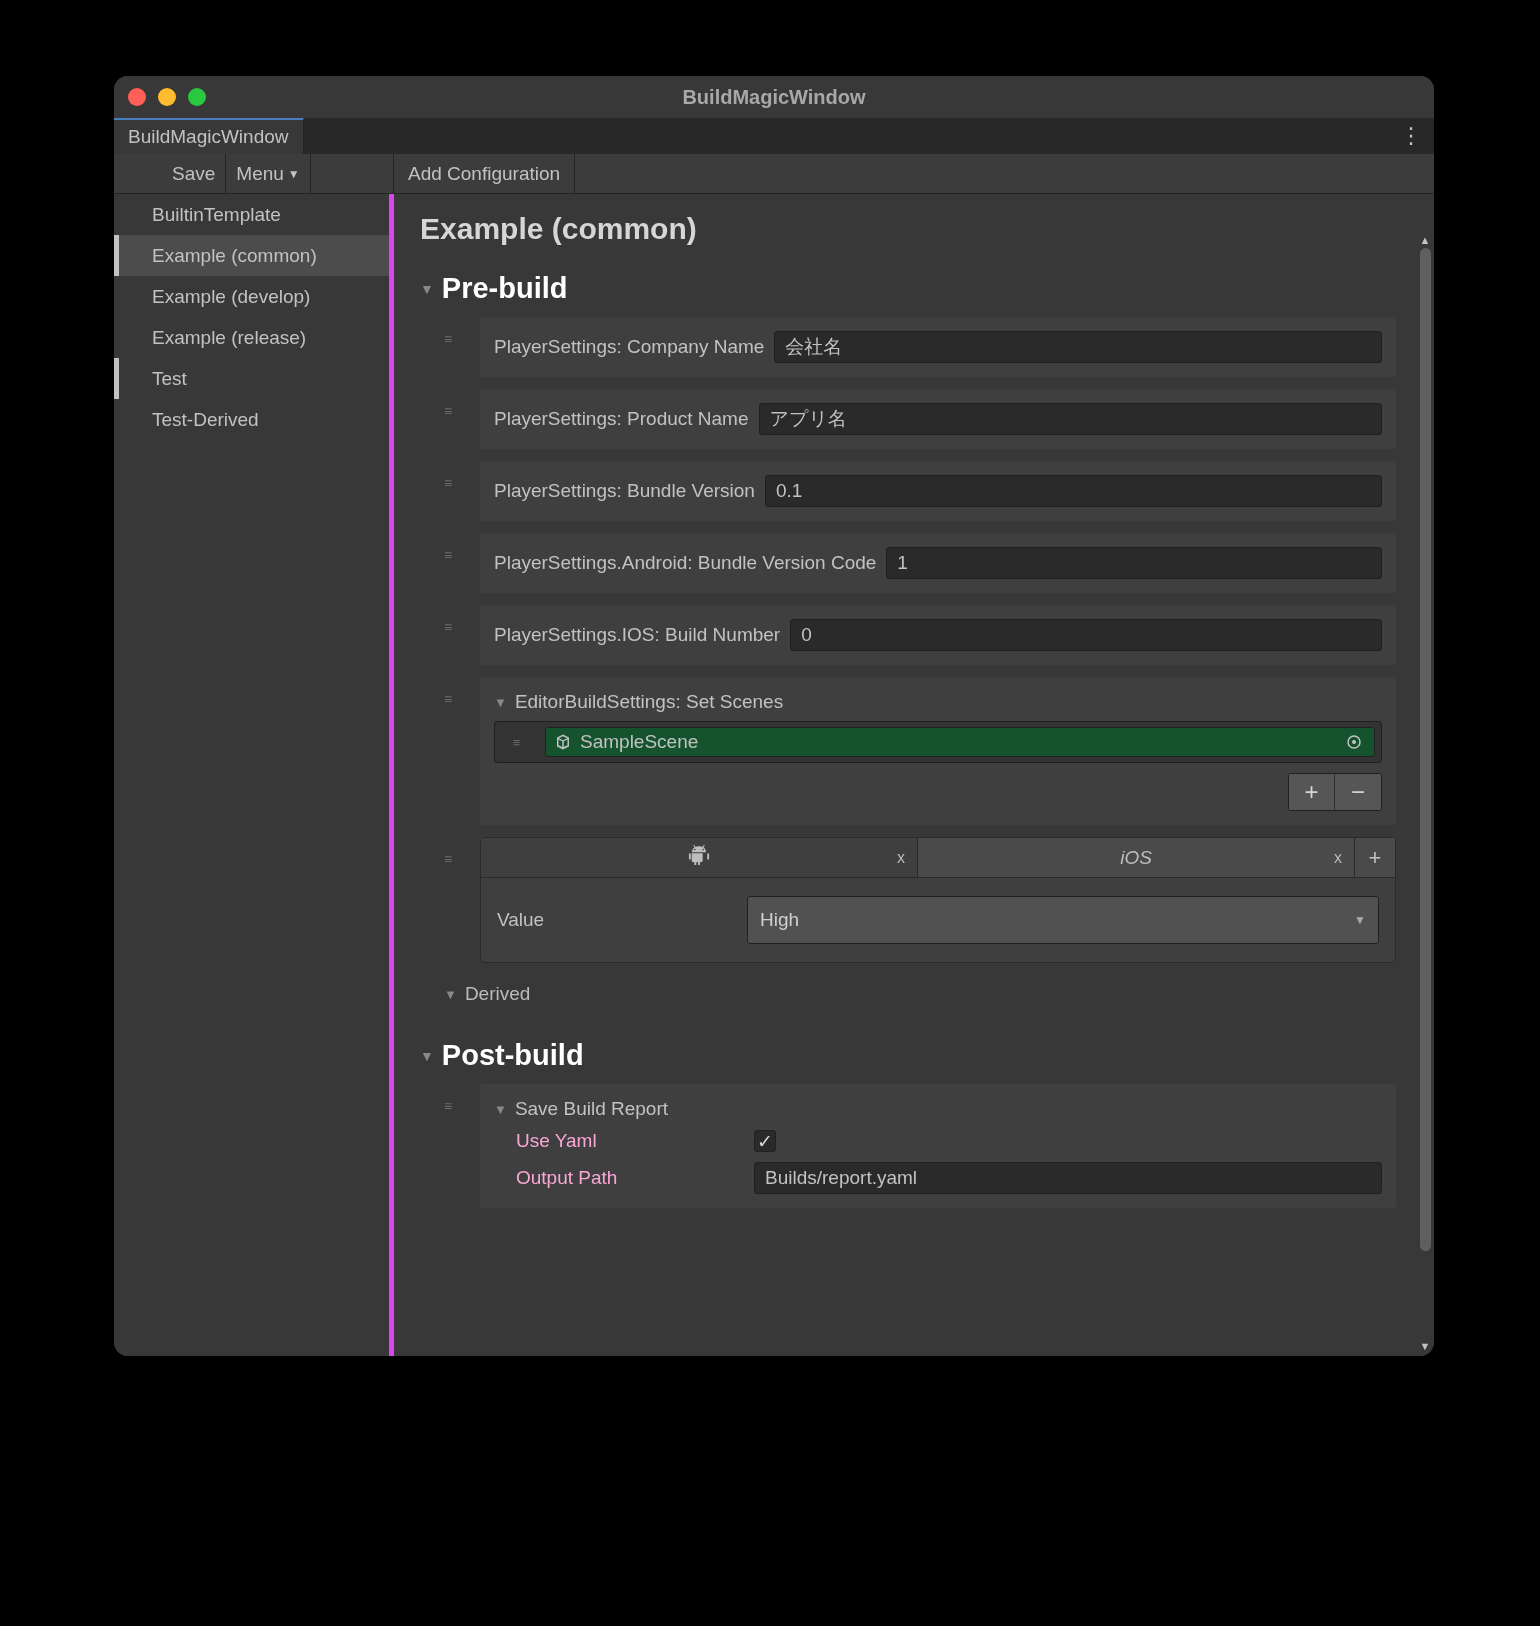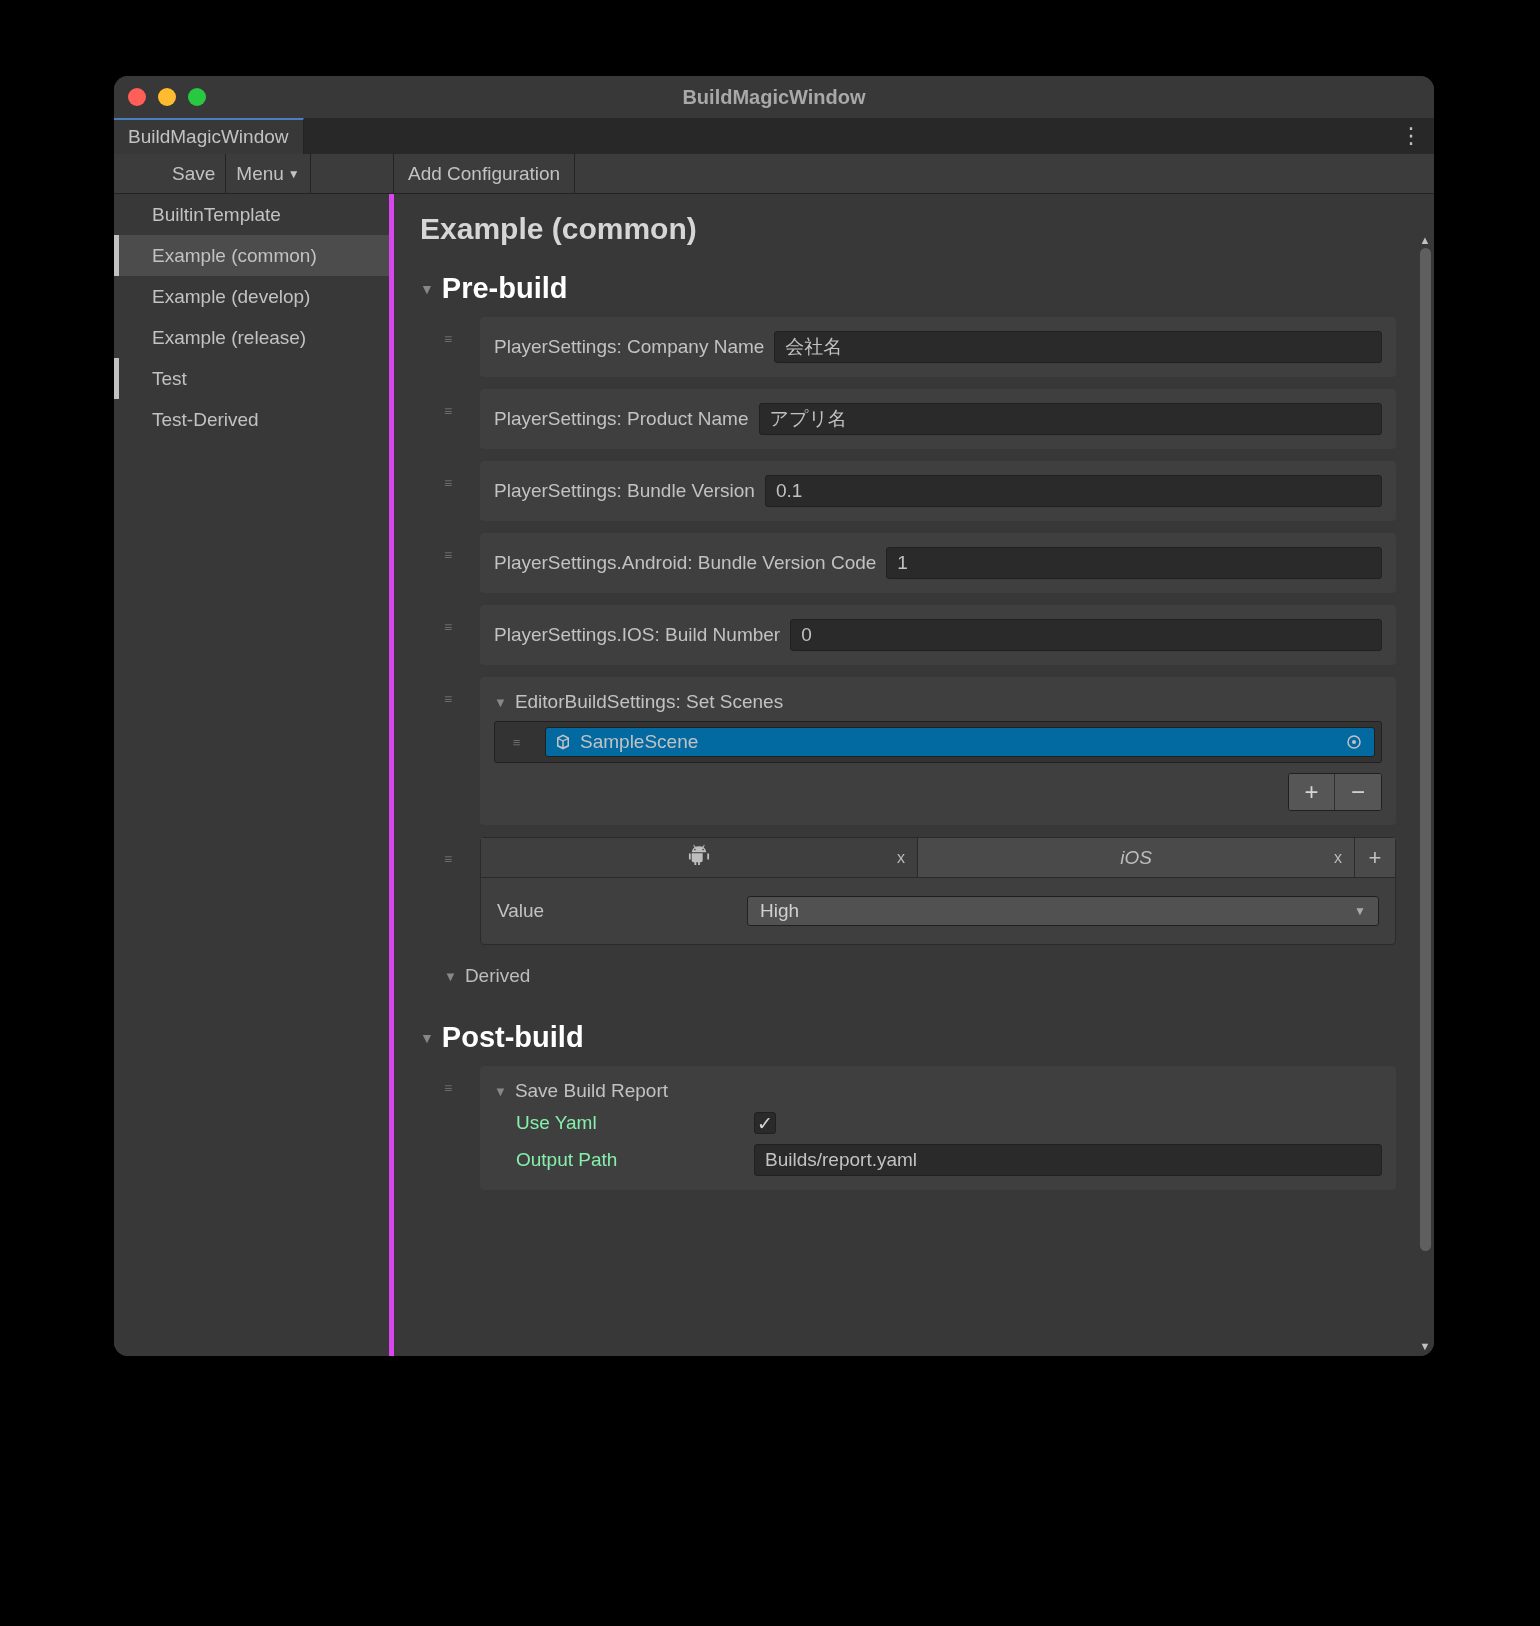--- a/index.html
+++ b/index.html
@@ -291,21 +291,21 @@
     font-size: 13px;
     letter-spacing: 3px;
     width: 34px;
     text-align: center;
   }
   .scene-obj {
     flex: 1;
     display: flex;
     align-items: center;
     gap: 8px;
-    background: #0369a1;
+    background: #14532d;
     border: 1px solid #202020;
     border-radius: 3px;
     height: 30px;
     padding: 0 8px;
   }
   .unity-icon {
     width: 18px; height: 18px;
     display: inline-block;
   }
   .unity-icon svg { width: 100%; height: 100%; }
@@ -378,21 +378,21 @@
     color: #c2c2c2;
   }
   .plat-body {
     padding: 18px 16px;
     display: flex;
     align-items: center;
     gap: 20px;
   }
   .dropdown {
     flex: 1;
-    height: 30px;
+    height: 48px;
     background: #515151;
     border: 1px solid #202020;
     border-radius: 3px;
     display: flex;
     align-items: center;
     justify-content: space-between;
     padding: 0 12px;
     cursor: pointer;
     color: #d0d0d0;
   }
@@ -405,21 +405,21 @@
     gap: 8px;
     cursor: pointer;
   }
   .pb-fold .tri { font-size: 13px; color: #888; }
   .pb-line {
     display: flex;
     align-items: center;
     margin-top: 10px;
     gap: 10px;
   }
-  .pb-label { width: 250px; padding-left: 22px; color: #86efac; }
+  .pb-label { width: 250px; padding-left: 22px; color: #f9a8d4; }
   .checkbox {
     width: 22px; height: 22px;
     background: #2a2a2a;
     border: 1px solid #202020;
     border-radius: 3px;
     display: flex; align-items: center; justify-content: center;
     color: #d6d6d6;
     cursor: pointer;
   }
   .android-icon svg, .ios-text { color: #bdbdbd; }

